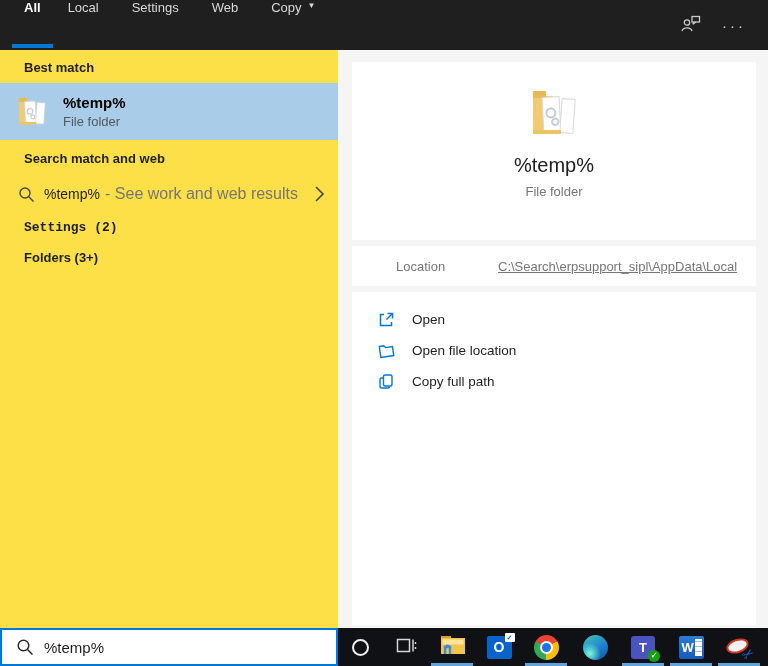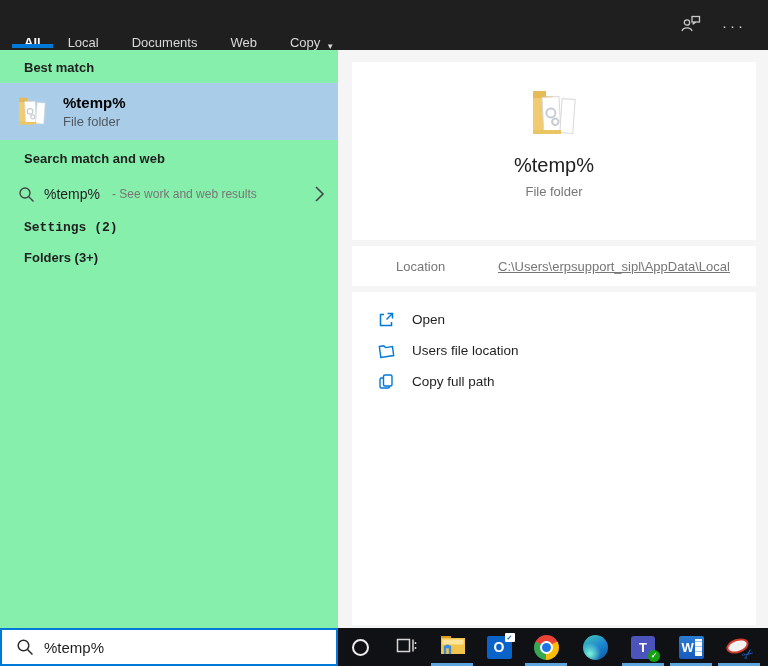--- a/index.html
+++ b/index.html
@@ -3,48 +3,48 @@
 <meta charset="utf-8">
 <style>
   * { margin:0; padding:0; box-sizing:border-box; }
   html,body { width:768px; height:666px; overflow:hidden; }
   body { font-family:"Liberation Sans", sans-serif; background:#f2f2f2; position:relative; }
 
   
   .topbar { position:absolute; left:0; top:0; width:768px; height:50px; background:#1f1f1f;
             display:flex; align-items:center; justify-content:space-between; padding:0 22px 0 24px; }
   .tabs { display:flex; align-items:center; height:100%; gap:27px; }
-  .tab { position:relative; height:100%; display:flex; align-items:flex-end; gap:6px;
+  .tab { position:relative; height:100%; display:flex; align-items:flex-start; gap:6px;
          color:#d9d9d9; font-size:13px; cursor:pointer; }
   .tab.active { color:#ffffff; font-weight:700; }
   .tab.active .tab-underline { position:absolute; left:-12px; right:-12px; bottom:2px; height:4px; background:#0078d7; }
   .tab .caret { font-size:8px; color:#d9d9d9; transform:translateY(1px); }
   .topbar-right { display:flex; align-items:center; gap:20px; }
   .dots { color:#d0d0d0; font-size:15px; letter-spacing:3px; line-height:1; cursor:pointer; }
 
   
-  .left-panel { position:absolute; left:0; top:50px; width:338px; height:578px; background:#86efac; }
+  .left-panel { position:absolute; left:0; top:50px; width:338px; height:578px; background:#fde047; }
   .section-header { position:absolute; left:24px; font-size:13px; font-weight:700; color:#1f1f1f; }
   .hdr-best { top:10px; }
   .hdr-search { top:101px; }
   .hdr-settings { top:170px;font-family:Liberation Mono, monospace; }
   .hdr-folders { top:200px; }
 
   .best-match-item { position:absolute; left:0; top:33px; width:338px; height:57px; background:#a9cde9;
                      display:flex; align-items:center; cursor:pointer; }
   .best-match-item .fldr { margin-left:14px; width:36px; height:38px; flex:0 0 auto; }
   .bm-text { margin-left:13px; }
   .bm-title { font-size:15px; font-weight:700; color:#000000; }
   .bm-sub { font-size:13px; color:#51585e; margin-top:3px; }
 
   .suggestion-row { position:absolute; left:0; top:126px; width:338px; height:36px;
                     display:flex; align-items:center; cursor:pointer; }
   .suggestion-row .mag { margin-left:18px; width:17px; height:17px; flex:0 0 auto; }
   .sq { margin-left:9px; font-size:14px; color:#1f1f1f; }
-  .sh { margin-left:12px; font-size:12px; color:#767676; }
+  .sh { margin-left:5px; font-size:16px; color:#767676; }
   .chev { position:absolute; right:13px; top:9px; width:11px; height:18px; }
 
   
   .right-panel { position:absolute; left:338px; top:50px; width:430px; height:578px; background:#f5f5f5; }
   .card { position:absolute; left:14px; width:404px; background:#ffffff; }
   .card-main { top:12px; height:178px; text-align:center; }
   .card-main .fldr-lg { margin-top:24px; width:58px; height:56px; display:inline-block; }
   .detail-title { font-size:20px; color:#202020; margin-top:8px; }
   .detail-sub { font-size:13px; color:#767676; margin-top:7px; }
 
@@ -110,21 +110,21 @@
   <div class="tabs">
     <div class="tab active">
       <span>All</span>
       <span class="tab-underline"></span>
     </div>
     <div class="tab">
       <span>Local</span>
       <span class="tab-underline"></span>
     </div>
     <div class="tab">
-      <span>Documents</span>
+      <span>Settings</span>
       <span class="tab-underline"></span>
     </div>
     <div class="tab">
       <span>Web</span>
       <span class="tab-underline"></span>
     </div>
     <div class="tab">
       <span>Copy</span>
       <span class="caret">▼</span>
       <span class="tab-underline"></span>
@@ -207,41 +207,41 @@
         </g>
         <rect x="8" y="44" width="28" height="4" fill="#eac564"></rect>
       </svg>
     </span>
     <div class="detail-title">%temp%</div>
     <div class="detail-sub">File folder</div>
   </div>
 
   <div class="card card-location">
     <span class="loc-label">Location</span>
-    <a class="loc-link">C:\Users\erpsupport_sipl\AppData\Local</a>
+    <a class="loc-link">C:\Search\erpsupport_sipl\AppData\Local</a>
   </div>
 
   <div class="card card-actions">
     <div class="action-row">
       <span class="aicon">
         <svg width="17" height="17" viewBox="0 0 17 17" fill="none">
           <path d="M6 3.5 H2.5 V14.5 H13.5 V11" stroke="#0078d7" stroke-width="1.5"></path>
           <path d="M9.5 2.5 H14.5 V7.5" stroke="#0078d7" stroke-width="1.5"></path>
           <path d="M14 3 L8.5 8.5" stroke="#0078d7" stroke-width="1.5"></path>
         </svg>
       </span>
       <span class="alabel">Open</span>
     </div>
     <div class="action-row">
       <span class="aicon">
         <svg width="17" height="17" viewBox="0 0 17 17" fill="none">
           <path d="M2 3.5 H6.5 L8 5.5 H15 V14.5 H2 Z" stroke="#0078d7" stroke-width="1.4" transform="rotate(-8 8.5 9)"></path>
         </svg>
       </span>
-      <span class="alabel">Users file location</span>
+      <span class="alabel">Open file location</span>
     </div>
     <div class="action-row">
       <span class="aicon">
         <svg width="17" height="17" viewBox="0 0 17 17" fill="none">
           <rect x="5.5" y="2" width="8.5" height="11" rx="1.5" stroke="#0078d7" stroke-width="1.4"></rect>
           <path d="M5.5 5 H3.5 A1.5 1.5 0 0 0 2 6.5 V13.5 A1.5 1.5 0 0 0 3.5 15 H10 A1.5 1.5 0 0 0 11.5 13.5" stroke="#0078d7" stroke-width="1.4"></path>
         </svg>
       </span>
       <span class="alabel">Copy full path</span>
     </div>

